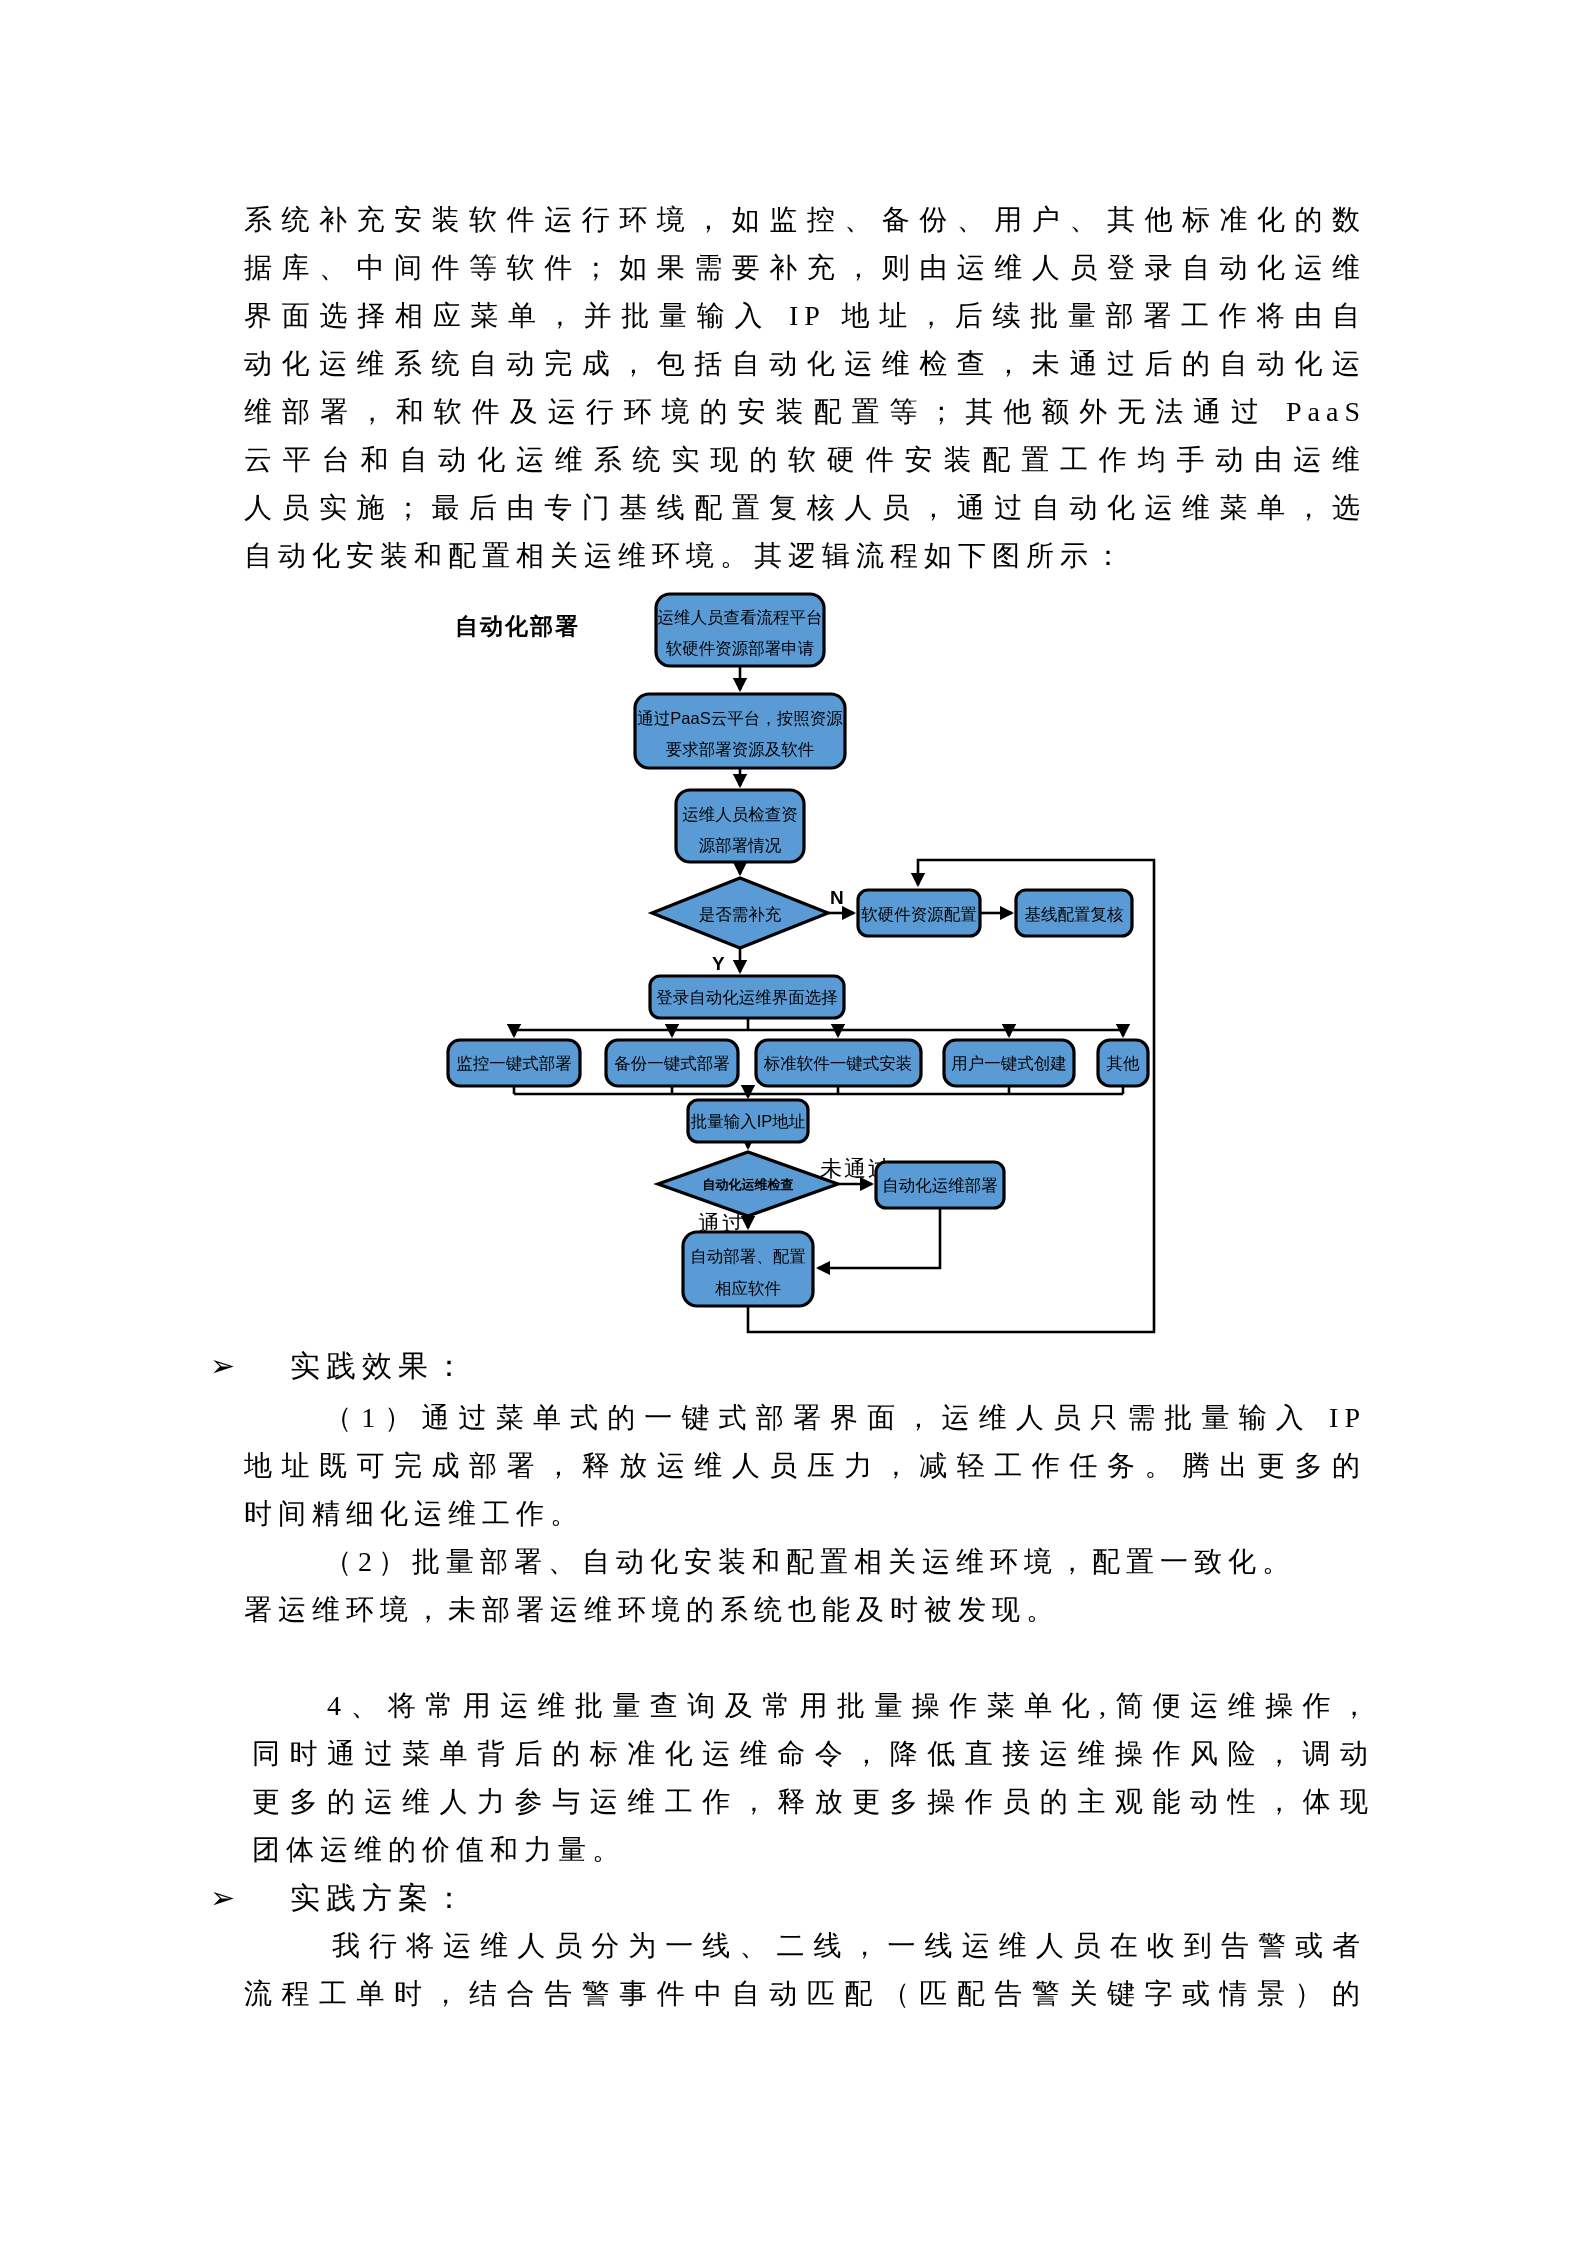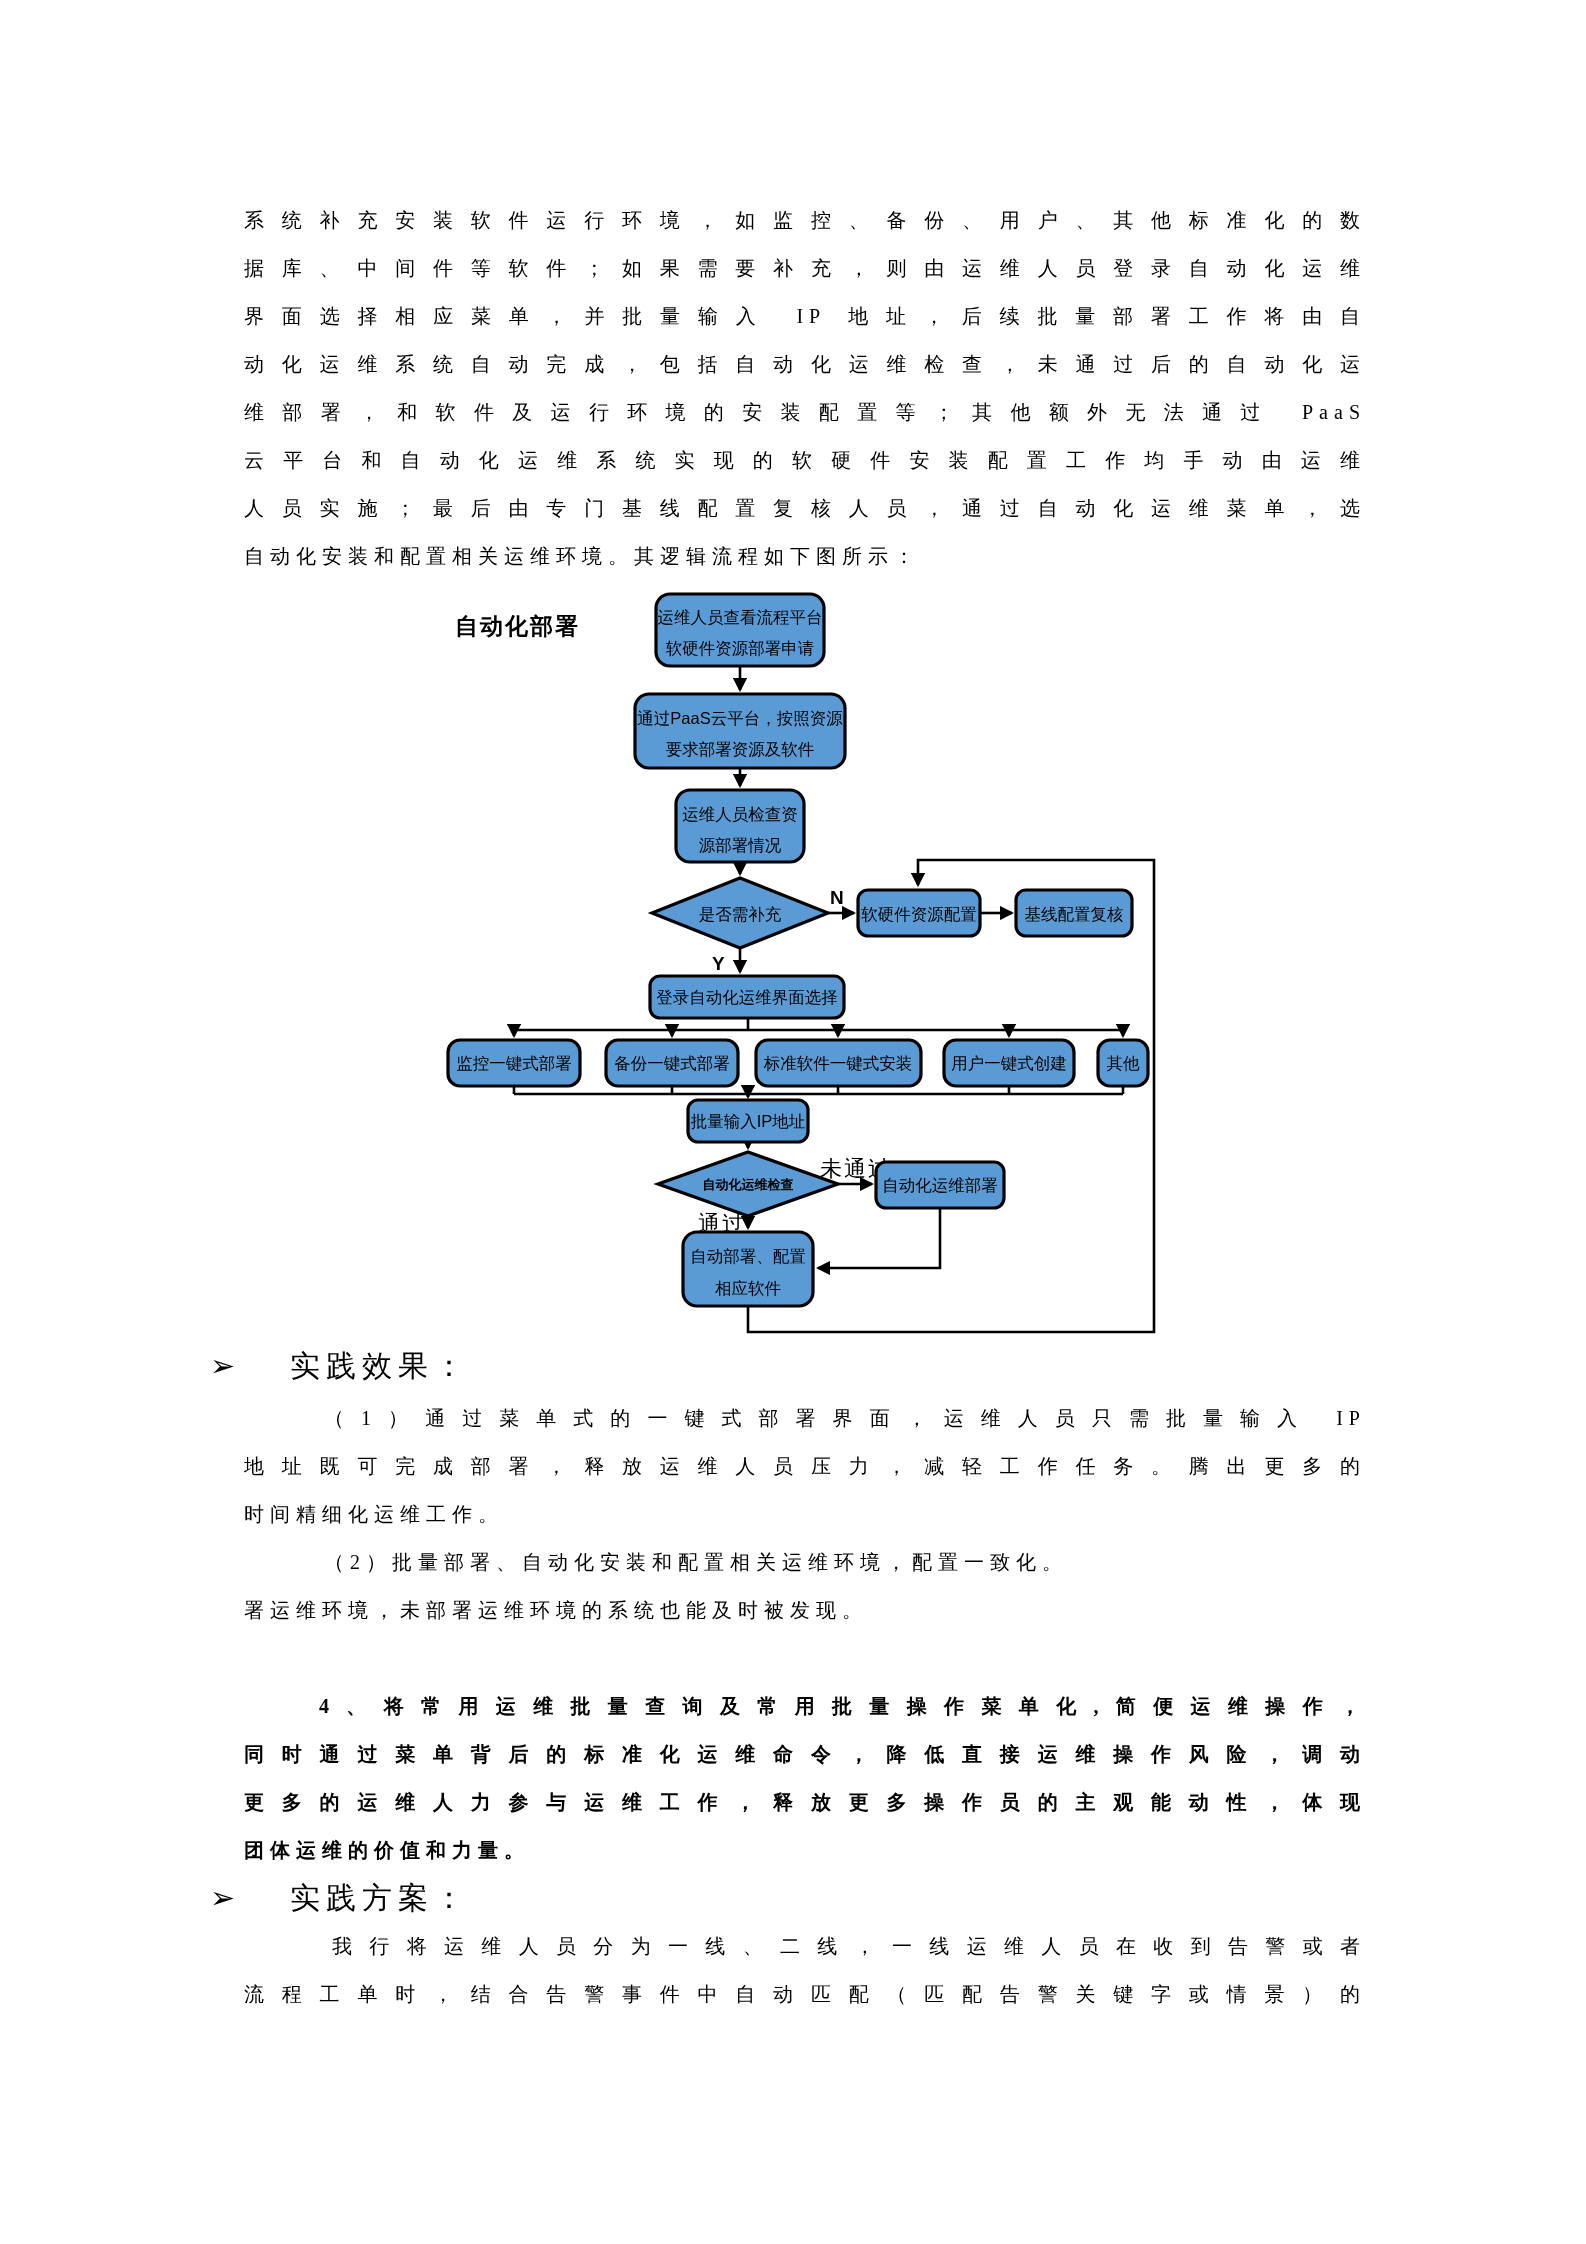--- a/index.html
+++ b/index.html
@@ -7,28 +7,28 @@
     position:relative;
     width:1586px;height:2244px;
     background:#ffffff;
     overflow:hidden;
     font-family:"Liberation Serif",serif;
     color:#000;
   }
   
   .tcol{
     position:absolute;left:244px;width:1122px;
-    font-size:20px;letter-spacing:6px;line-height:48px;
+    font-size:28px;letter-spacing:6px;line-height:48px;
   }
   .ln{overflow:hidden;}
   .jl{text-align:justify;text-align-last:justify;}
   .ind-a{text-indent:80px;}
   .ind-b{text-indent:75px;}
   .ind-c{text-indent:88px;}
-  .boldp{font-weight:bold;}
+  .boldp{font-weight:normal;margin-left:8px;}
   .bullet-row{
     position:absolute;left:210px;width:1200px;
     font-size:30px;letter-spacing:6px;line-height:48px;
   }
   .bullet-glyph{display:inline-block;width:80px;font-size:30px;letter-spacing:0;}
   
   .flow{position:absolute;left:0;top:0;}
   .nrect{stroke:#000;stroke-width:3.2px;}
   .edge{stroke:#000;stroke-width:2.6px;fill:none;}
   .ntext{font-family:"Liberation Sans",sans-serif;font-size:16.5px;fill:#000;text-anchor:middle;}

